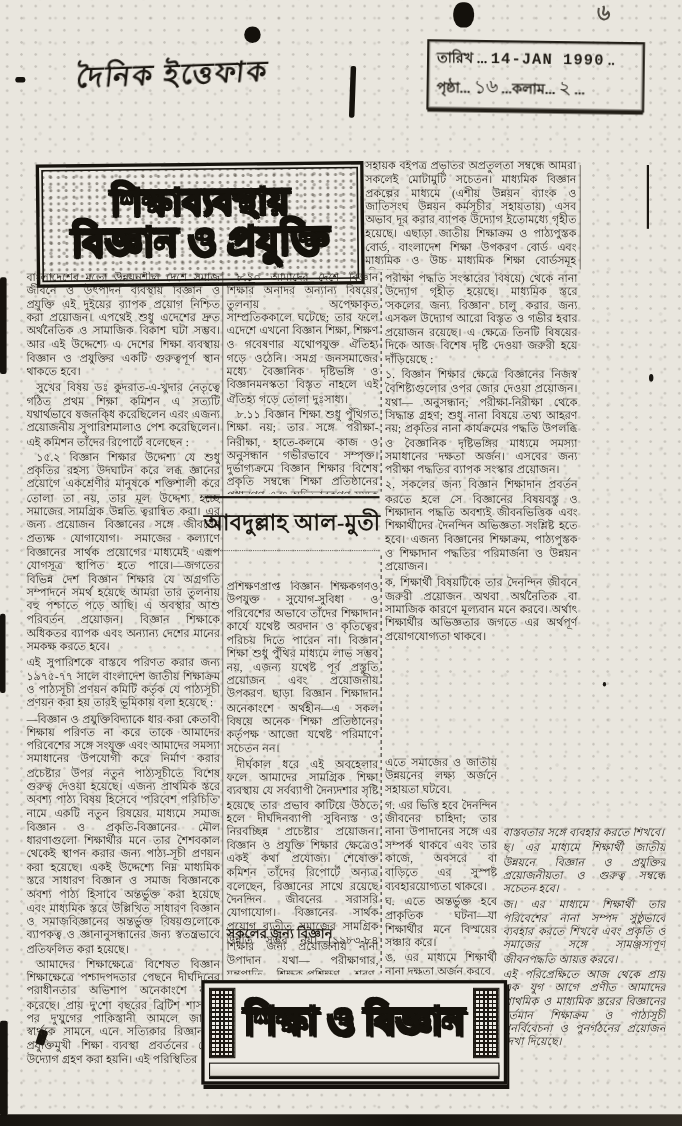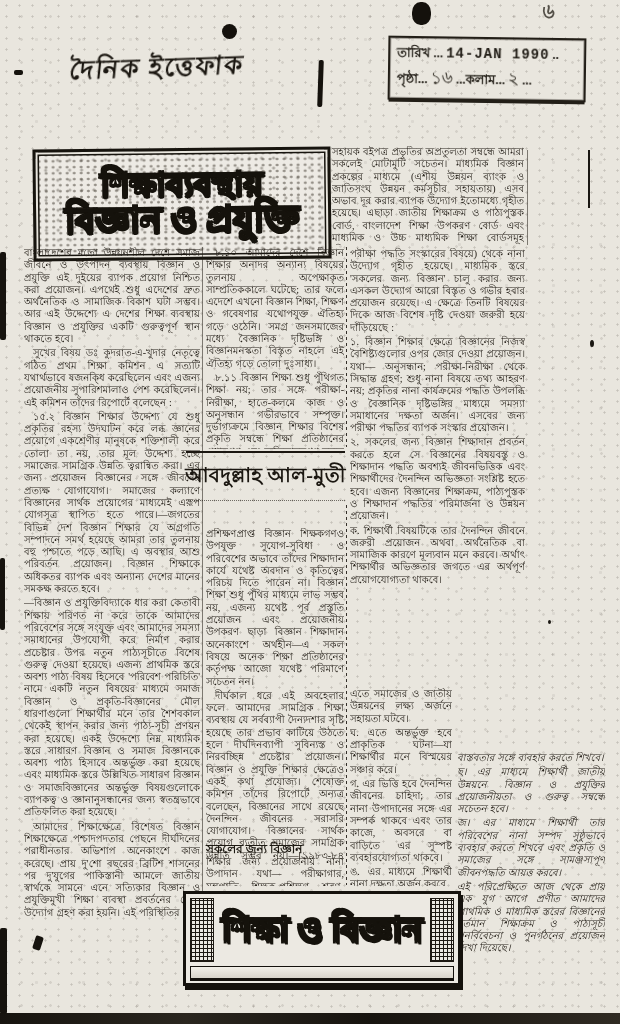--- a/index.html
+++ b/index.html
@@ -143,20 +143,21 @@
 
   <div class="vrule" style="left:202px;top:247px;height:736px;"></div>
   <div class="vrule dotty" style="left:346px;top:247px;height:200px;"></div>
   <div class="vrule dotty" style="left:346px;top:505px;height:380px;"></div>
   <div class="vrule" style="left:527px;top:150px;height:95px;"></div>
 
   <div class="col" style="left:24px;top:247px;width:176px;height:736px;font-family:Liberation Serif, serif;">
     <p class="noindent">বাংলাদেশের মতো উন্নয়নশীল দেশে সমাজ জীবনে ও উৎপাদন ব্যবস্থায় বিজ্ঞান ও প্রযুক্তি এই দুইয়ের ব্যাপক প্রয়োগ নিশ্চিত করা প্রয়োজন। এপথেই শুধু এদেশের দ্রুত অর্থনৈতিক ও সামাজিক বিকাশ ঘটা সম্ভব। আর এই উদ্দেশ্যে এ দেশের শিক্ষা ব্যবস্থায় বিজ্ঞান ও প্রযুক্তির একটি গুরুত্বপূর্ণ স্থান থাকতে হবে।</p>
     <p>সুখের বিষয় ডঃ কুদরাত-এ-খুদার নেতৃত্বে গঠিত প্রথম শিক্ষা কমিশন এ সত্যটি যথার্থভাবে ষজনক্ধি করেছিলেন এবং এজন্য প্রয়োজনীয় সুপারিশমালাও পেশ করেছিলেন। এই কমিশন তাঁদের রিপোর্টে বলেছেন :</p>
     <p>১৫.২ বিজ্ঞান শিক্ষার উদ্দেশ্য যে শুধু প্রকৃতির রহস্য উদঘাটন করে লব্ধ জ্ঞানের প্রয়োগে একশ্রেণীর মানুষকে শক্তিশালী করে তোলা তা নয়, তার মূল উদ্দেশ্য হচ্ছে সমাজের সামগ্রিক উন্নতি ত্বরান্বিত করা। এর জন্য প্রয়োজন বিজ্ঞানের সঙ্গে জীবনের প্রত্যক্ষ যোগাযোগ। সমাজের কল্যাণে বিজ্ঞানের সার্থক প্রয়োগের মাধ্যমেই এরূপ যোগসূত্র স্থাপিত হতে পারে।—জগতের বিভিন্ন দেশ বিজ্ঞান শিক্ষার যে অগ্রগতি সম্পাদনে সমর্থ হয়েছে আমরা তার তুলনায় বহু পশ্চাতে পড়ে আছি। এ অবস্থার আশু পরিবর্তন প্রয়োজন। বিজ্ঞান শিক্ষাকে অধিকতর ব্যাপক এবং অন্যান্য দেশের মানের সমকক্ষ করতে হবে।</p>
+    <p class="noindent">এই সুপারিশকে বাস্তবে পরিণত করার জন্য ১৯৭৫-৭৭ সালে বাংলাদেশ জাতীয় শিক্ষাক্রম ও পাঠ্যসূচী প্রণয়ন কমিটি কর্তৃক যে পাঠ্যসূচী প্রণয়ন করা হয় তারই ভূমিকায় বলা হয়েছে :</p>
     <p class="noindent">—বিজ্ঞান ও প্রযুক্তিবিদ্যাকে ধার করা কেতাবী শিক্ষায় পরিণত না করে তাকে আমাদের পরিবেশের সঙ্গে সংযুক্ত এবং আমাদের সমস্যা সমাধানের উপযোগী করে নির্মাণ করার প্রচেষ্টার উপর নতুন পাঠ্যসূচীতে বিশেষ গুরুত্ব দেওয়া হয়েছে। এজন্য প্রাথমিক স্তরে অবশ্য পাঠ্য বিষয় হিসেবে 'পরিবেশ পরিচিতি' নামে একটি নতুন বিষয়ের মাধ্যমে সমাজ বিজ্ঞান ও প্রকৃতি-বিজ্ঞানের মৌল ধারণাগুলো শিক্ষার্থীর মনে তার শৈশবকাল থেকেই স্থাপন করার জন্য পাঠ্য-সূচী প্রণয়ন করা হয়েছে। একই উদ্দেশ্যে নিম্ন মাধ্যমিক স্তরে সাধারণ বিজ্ঞান ও সমাজ বিজ্ঞানকে অবশ্য পাঠ্য হিসাবে অন্তর্ভুক্ত করা হয়েছে এবং মাধ্যমিক স্তরে উল্লিখিত সাধারণ বিজ্ঞান ও সমাজবিজ্ঞানের অন্তর্ভুক্ত বিষয়গুলোকে ব্যাপকত্ব ও জ্ঞানানুসন্ধানের জন্য স্বতন্ত্রভাবে প্রতিফলিত করা হয়েছে।</p>
     <p>আমাদের শিক্ষাক্ষেত্রে বিশেষত বিজ্ঞান শিক্ষাক্ষেত্রে পশ্চাদপদতার পেছনে দীর্ঘদিনের পরাধীনতার অভিশাপ অনেকাংশে কাজ করেছে। প্রায় দু'শো বছরের ব্রিটিশ শাসনের পর দু'যুগের পাকিস্তানী আমলে জাতীয় স্বার্থকে সামনে এনে সত্যিকার বিজ্ঞান ও প্রযুক্তিমুখী শিক্ষা ব্যবস্থা প্রবর্তনের কোন উদ্যোগ গ্রহণ করা হয়নি। এই পরিস্থিতির</p>
   </div>
 
   <div class="col" style="left:206px;top:247px;width:138px;height:202px;">
     <p>৮.১০ আমাদের দেশে বিজ্ঞান শিক্ষার অনাদর অন্যান্য বিষয়ের তুলনায় অপেক্ষাকৃত সাম্প্রতিককালে ঘটেছে; তার ফলে এদেশে এখনো বিজ্ঞান শিক্ষা, শিক্ষণ ও গবেষণার যথোপযুক্ত ঐতিহ্য গড়ে ওঠেনি। সমগ্র জনসমাজের মধ্যে বৈজ্ঞানিক দৃষ্টিভঙ্গি ও বিজ্ঞানমনস্কতা বিস্তৃত নাহলে এই ঐতিহ্য গড়ে তোলা দুঃসাধ্য।</p>
     <p>৮.১১ বিজ্ঞান শিক্ষা শুধু পুঁথিগত শিক্ষা নয়; তার সঙ্গে পরীক্ষা-নিরীক্ষা, হাতে-কলমে কাজ ও অনুসন্ধান গভীরভাবে সম্পৃক্ত। দুর্ভাগ্যক্রমে বিজ্ঞান শিক্ষার বিশেষ প্রকৃতি সম্বন্ধে শিক্ষা প্রতিষ্ঠানের প্রধানগণ এবং অভিভাবকগণ সম্যক অবহিত না হওয়ায়</p>
   </div>
 
   <div class="author-box">
@@ -181,22 +182,22 @@
   <div class="col" style="left:350px;top:248px;width:175px;height:438px;">
     <p class="noindent">পরীক্ষা পদ্ধতি সংস্কারের বিষয়ে) থেকে নানা উদ্যোগ গৃহীত হয়েছে। মাধ্যমিক স্তরে 'সকলের জন্য বিজ্ঞান' চালু করার জন্য এসকল উদ্যোগ আরো বিস্তৃত ও গভীর হবার প্রয়োজন রয়েছে। এ ক্ষেত্রে তিনটি বিষয়ের দিকে আজ বিশেষ দৃষ্টি দেওয়া জরুরী হয়ে দাঁড়িয়েছে :</p>
     <p class="noindent">১. বিজ্ঞান শিক্ষার ক্ষেত্রে বিজ্ঞানের নিজস্ব বৈশিষ্ট্যগুলোর ওপর জোর দেওয়া প্রয়োজন। যথা— অনুসন্ধান; পরীক্ষা-নিরীক্ষা থেকে সিদ্ধান্ত গ্রহণ; শুধু নানা বিষয়ে তথ্য আহরণ নয়; প্রকৃতির নানা কার্যক্রমের পদ্ধতি উপলব্ধি ও বৈজ্ঞানিক দৃষ্টিভঙ্গির মাধ্যমে সমস্যা সমাধানের দক্ষতা অর্জন। এসবের জন্য পরীক্ষা পদ্ধতির ব্যাপক সংস্কার প্রয়োজন।</p>
     <p class="noindent">২. সকলের জন্য বিজ্ঞান শিক্ষাদান প্রবর্তন করতে হলে সে বিজ্ঞানের বিষয়বস্তু ও শিক্ষাদান পদ্ধতি অবশ্যই জীবনভিত্তিক এবং শিক্ষার্থীদের দৈনন্দিন অভিজ্ঞতা সংশ্লিষ্ট হতে হবে। এজন্য বিজ্ঞানের শিক্ষাক্রম, পাঠ্যপুস্তক ও শিক্ষাদান পদ্ধতির পরিমার্জনা ও উন্নয়ন প্রয়োজন।</p>
     <p class="noindent">ক. শিক্ষার্থী বিষয়টিকে তার দৈনন্দিন জীবনে জরুরী প্রয়োজন অথবা অর্থনৈতিক বা সামাজিক কারণে মূল্যবান মনে করবে। অর্থাৎ শিক্ষার্থীর অভিজ্ঞতার জগতে এর অর্থপূর্ণ প্রয়োগযোগ্যতা থাকবে।</p>
 
   </div>
 
   <div class="col" style="left:350px;top:688px;width:102px;height:198px;">
     <p class="noindent">এতে সমাজের ও জাতীয় উন্নয়নের লক্ষ্য অর্জনে সহায়তা ঘটবে।</p>
+    <p class="noindent">গ. এর ভিত্তি হবে দৈনন্দিন জীবনের চাহিদা; তার নানা উপাদানের সঙ্গে এর সম্পর্ক থাকবে এবং তার কাজে, অবসরে বা বাড়িতে এর সুস্পষ্ট ব্যবহারযোগ্যতা থাকবে।</p>
     <p class="noindent">ঘ. এতে অন্তর্ভুক্ত হবে প্রাকৃতিক ঘটনা—যা শিক্ষার্থীর মনে বিস্ময়ের সঞ্চার করে।</p>
-    <p class="noindent">গ. এর ভিত্তি হবে দৈনন্দিন জীবনের চাহিদা; তার নানা উপাদানের সঙ্গে এর সম্পর্ক থাকবে এবং তার কাজে, অবসরে বা বাড়িতে এর সুস্পষ্ট ব্যবহারযোগ্যতা থাকবে।</p>
     <p class="noindent">ঙ. এর মাধ্যমে শিক্ষার্থী নানা দক্ষতা অর্জন করবে</p>
   </div>
 
   <div class="col" style="left:457px;top:752px;width:148px;height:200px;font-style:italic;">
     <p class="noindent">বাস্তবতার সঙ্গে ব্যবহার করতে শিখবে।</p>
     <p class="noindent">ছ। এর মাধ্যমে শিক্ষার্থী জাতীয় উন্নয়নে বিজ্ঞান ও প্রযুক্তির প্রয়োজনীয়তা ও গুরুত্ব সম্বন্ধে সচেতন হবে।</p>
     <p class="noindent">জ। এর মাধ্যমে শিক্ষার্থী তার পরিবেশের নানা সম্পদ সুষ্ঠুভাবে ব্যবহার করতে শিখবে এবং প্রকৃতি ও সমাজের সঙ্গে সামঞ্জস্যপূর্ণ জীবনপদ্ধতি আয়ত্ত করবে।</p>
     <p class="noindent">এই পরিপ্রেক্ষিতে আজ থেকে প্রায় এক যুগ আগে প্রণীত আমাদের প্রাথমিক ও মাধ্যমিক স্তরের বিজ্ঞানের বর্তমান শিক্ষাক্রম ও পাঠ্যসূচী পুনর্বিবেচনা ও পুনর্গঠনের প্রয়োজন দেখা দিয়েছে।</p>
 
   </div>

